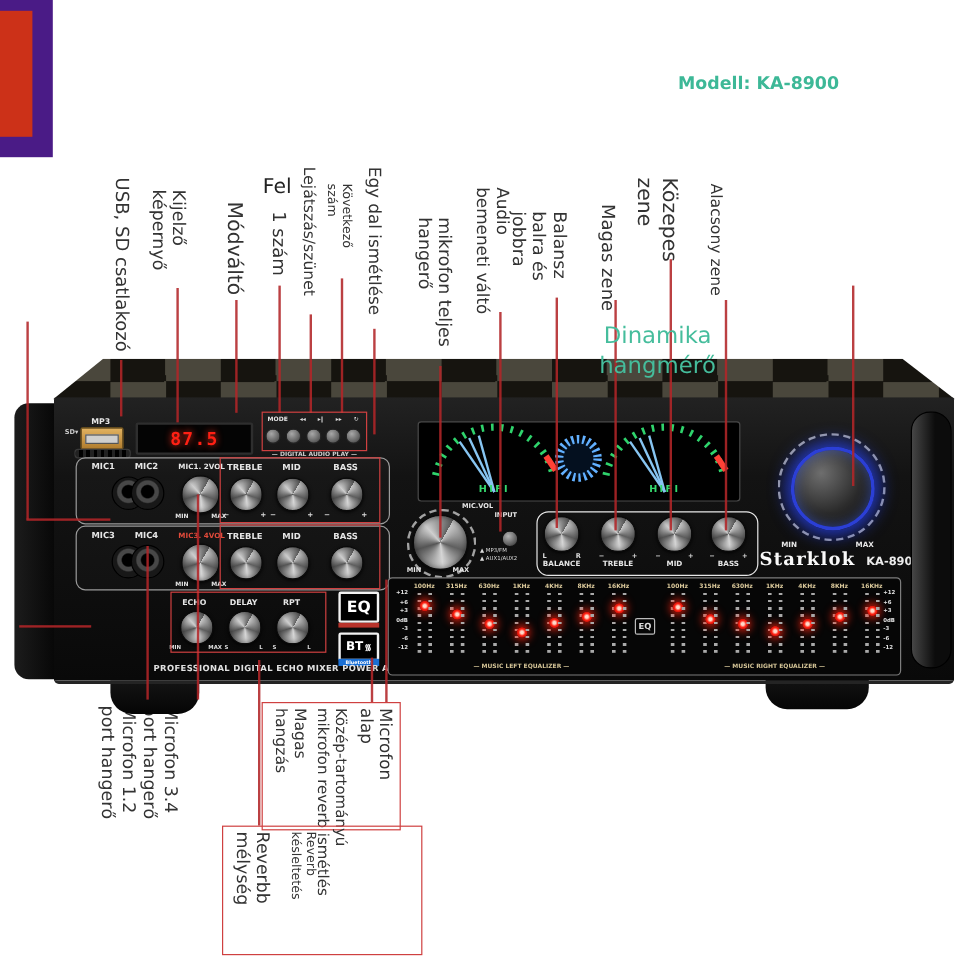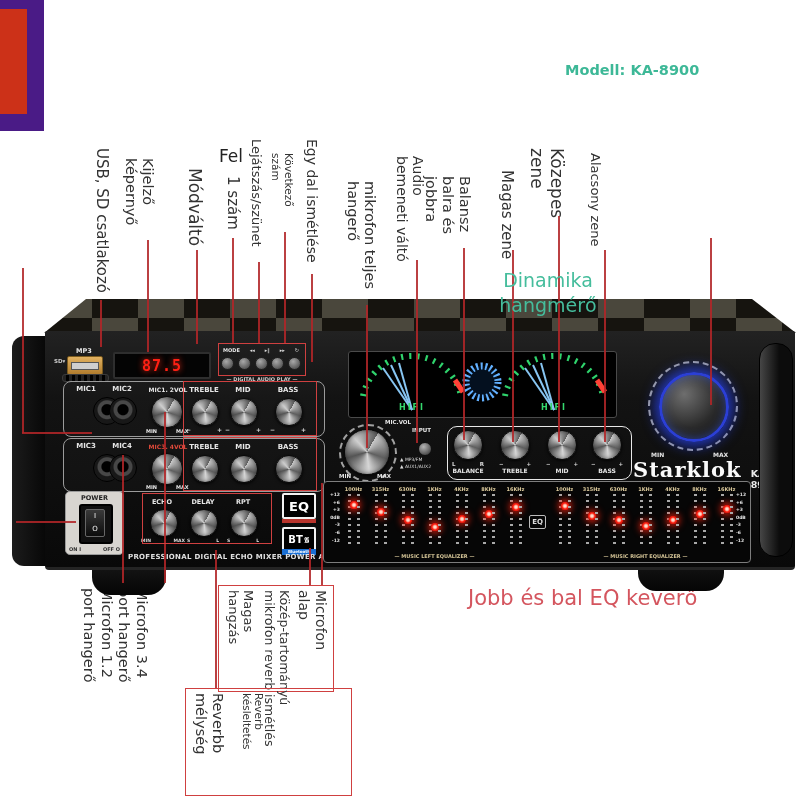--- a/index.html
+++ b/index.html
@@ -202,31 +202,20 @@
       <div class="wlabel" style="left:82px;top:45px;font-size:5px;">MIN</div>
       <div class="wlabel" style="left:112px;top:45px;font-size:5px;">MAX</div>
       <div class="wlabel" style="left:118px;top:4px;width:44px;text-align:center;font-size:7px;">TREBLE</div>
       <div class="knob" style="left:127px;top:16px;width:26px;height:26px;"></div>
       <div class="wlabel" style="left:161px;top:4px;width:36px;text-align:center;font-size:7px;">MID</div>
       <div class="knob" style="left:166px;top:16px;width:26px;height:26px;"></div>
       <div class="wlabel" style="left:206px;top:4px;width:36px;text-align:center;font-size:7px;">BASS</div>
       <div class="knob" style="left:211px;top:16px;width:26px;height:26px;"></div>
     </div>
 
-    <div class="abs" style="left:20px;top:160px;width:57px;height:62px;background:#d8d5d0;border:1px solid #9a9a9a;border-radius:5px;">
-      <div style="text-align:center;font-size:6.5px;color:#222;font-weight:bold;margin-top:2px;">POWER</div>
-      <div class="abs" style="left:13px;top:12px;width:30px;height:36px;background:#101010;border:2px solid #000;border-radius:3px;">
-        <div class="abs" style="left:4px;top:3px;width:18px;height:26px;background:linear-gradient(180deg,#3a3a3a,#0c0c0c);border:1px solid #666;border-radius:2px;color:#f2f2f2;font-size:7px;text-align:center;line-height:13px;">
-          <div>I</div>
-          <div>O</div>
-        </div>
-      </div>
-      <div class="abs" style="left:3px;bottom:2px;font-size:5px;color:#333;font-weight:bold;">ON I</div>
-      <div class="abs" style="right:3px;bottom:2px;font-size:5px;color:#333;font-weight:bold;">OFF O</div>
-    </div>
 
     <div class="wlabel" style="left:99px;top:167px;width:36px;text-align:center;font-size:6.5px;">ECHO</div>
     <div class="knob" style="left:105px;top:178px;width:26px;height:26px;"></div>
     <div class="marks" style="left:96px;top:207px;width:44px;font-size:4.5px;">
       <span>MIN</span>
         <span>MAX</span>
       </div>
     <div class="wlabel" style="left:140px;top:167px;width:36px;text-align:center;font-size:6.5px;">DELAY</div>
     <div class="knob" style="left:145px;top:178px;width:26px;height:26px;"></div>
     <div class="marks" style="left:142px;top:207px;width:32px;font-size:4.5px;">
@@ -440,21 +429,21 @@
     </div>
 
     <div class="wlabel" style="left:622px;top:17px;font-size:7.5px;letter-spacing:1px;margin-top:44px;">MUSIC VOL</div>
     <div class="tick-ring" style="left:603px;top:30px;width:86px;height:86px;"></div>
     <div class="abs" style="left:614px;top:41px;width:64px;height:64px;border-radius:50%;
                 background:radial-gradient(circle at 35% 30%,#6e6e6e,#2b2b2b 55%,#101010);
                 border:3px solid #2b3fd6;box-shadow:0 0 14px 4px rgba(40,70,255,.75), inset 0 0 10px rgba(60,100,255,.5);"></div>
     <div class="wlabel" style="left:606px;top:120px;font-size:6px;">MIN</div>
     <div class="wlabel" style="left:668px;top:120px;font-size:6px;">MAX</div>
     <div class="abs" style="left:588px;top:126px;display:flex;align-items:baseline;gap:9px;">
-      <span style="font-family:'DejaVu Serif',serif;font-weight:bold;font-size:21px;color:#fafafa;letter-spacing:1px;">Starklok</span>
+      <span style="font-family:'DejaVu Serif',serif;font-weight:bold;font-size:15px;color:#fafafa;letter-spacing:1px;">Starklok</span>
       <span style="font-size:9.5px;color:#ececec;font-weight:bold;">KA-8900</span>
     </div>
 
     <div class="abs" style="left:714px;top:12px;width:32px;height:212px;background:linear-gradient(90deg,#464646,#0c0c0c 60%);border:1px solid #000;border-radius:16px;"></div>
   </div>
 
   <div class="vt" style="left:80px;top:588px;font-size:14.5px;line-height:1.2;">Microfon 3.4
 port hangerő
 Microfon 1.2
 port hangerő</div>
@@ -472,16 +461,15 @@
 
   <div class="rbox" style="left:185px;top:688px;width:165px;height:106px;overflow:visible;">
     <div style="display:flex;flex-direction:row;gap:14px;padding:4px 6px;align-items:flex-start;">
       <span class="vt" style="position:static;font-size:14.5px;">Reverbb
 mélység</span>
       <span class="vt" style="position:static;font-size:10.5px;">Reverb
 késleltetés</span>
     </div>
   </div>
 
-  <div class="abs redtxt" style="left:468px;top:586px;font-size:21px;">Jobb és bal EQ keverő</div>
 
 
 </div>
 
 </body></html>

